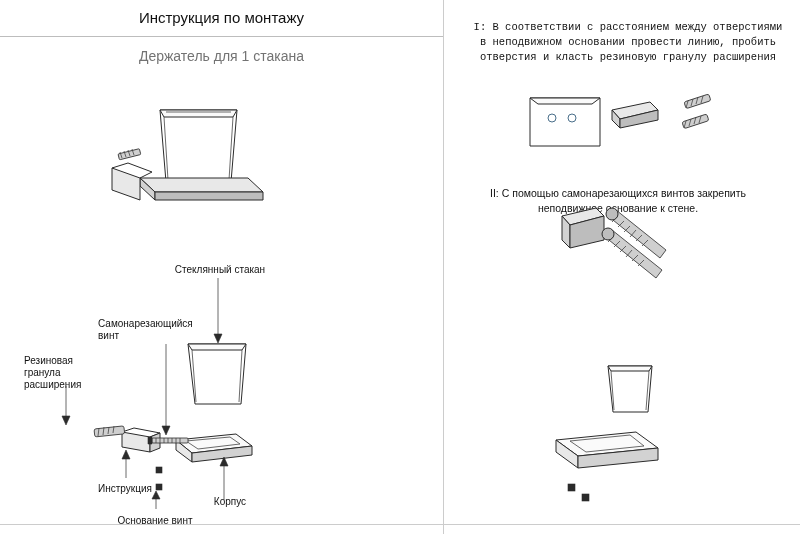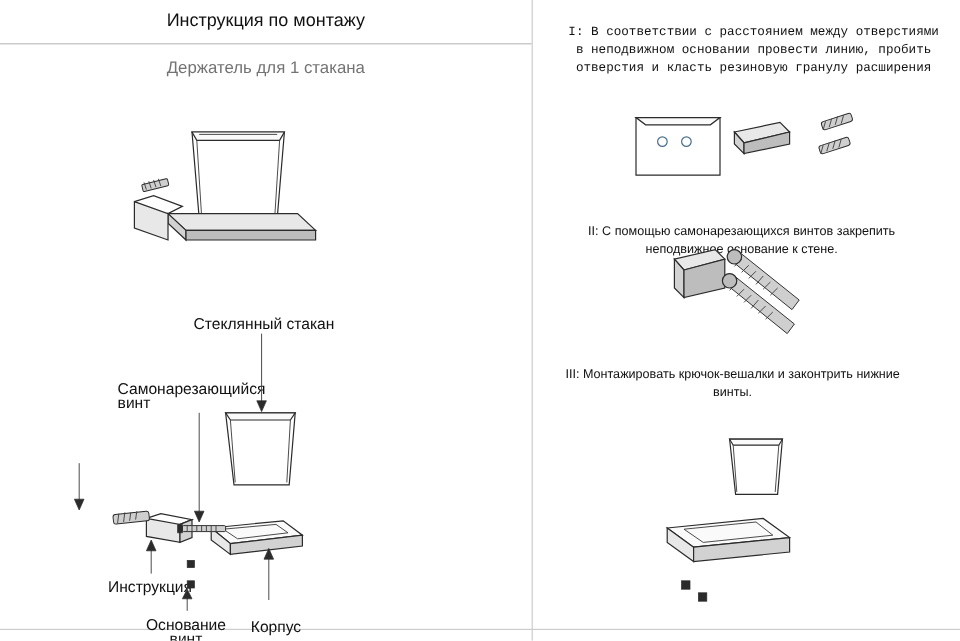--- a/index.html
+++ b/index.html
@@ -70,21 +70,21 @@
   
   .step-text {
     position: absolute;
     font-size: 10.5px;
     line-height: 15px;
     color: #111;
     text-align: center;
   }
   .lbl {
     position: absolute;
-    font-size: 13px;
+    font-size: 10px;
     line-height: 12px;
     color: #111;
   }
   .lbl.center { text-align: center; }
   
   svg.layer {
     position: absolute;
     left: 0;
     top: 0;
     width: 800px;
@@ -110,27 +110,27 @@
 
   <div class="header-bar"></div>
   <div class="header-title">Инструкция по монтажу</div>
   <div class="subtitle">Держатель для 1 стакана</div>
 
   <div class="v-divider"></div>
   <div class="bottom-rule"></div>
 
   <div class="step-text" style="left:468px; top:20px; width:320px;font-family:Liberation Mono, monospace;">I: В соответствии с расстоянием между отверстиями в неподвижном основании провести линию, пробить отверстия и класть резиновую гранулу расширения</div>
   <div class="step-text" style="left:468px; top:186px; width:300px;">II: С помощью самонарезающихся винтов закрепить неподвижное основание к стене.</div>
-  <div class="step-text" style="left:468px; top:305px; width:285px;">III: Монтажировать крючок-вешалки и законтрить нижние винты.</div>
 
   <div class="lbl center" style="left:160px; top:264px; width:120px;">Стеклянный стакан</div>
   <div class="lbl" style="left:98px; top:318px; width:80px;">Самонарезающийся винт</div>
+  <div class="lbl" style="left:24px; top:355px; width:86px;">Резиновая гранула расширения</div>
   <div class="lbl center" style="left:90px; top:483px; width:70px;">Инструкция</div>
   <div class="lbl center" style="left:110px; top:515px; width:90px;">Основание винт</div>
-  <div class="lbl center" style="left:200px; top:517px; width:60px;">Корпус</div>
+  <div class="lbl center" style="left:200px; top:496px; width:60px;">Корпус</div>
 
   <svg class="layer" viewBox="0 0 800 534">
 
     <g>
 
       <path class="fill-white" d="M160 110 L237 110 L231 182 L166 182 Z"></path>
       <path class="fill-light" d="M160 110 L237 110 L233 117 L164 117 Z"></path>
       <path class="ln-thin" d="M164 117 L168 180 M233 117 L229 180"></path>
 
       <path class="ln-thin" d="M166 112 L231 112"></path>

